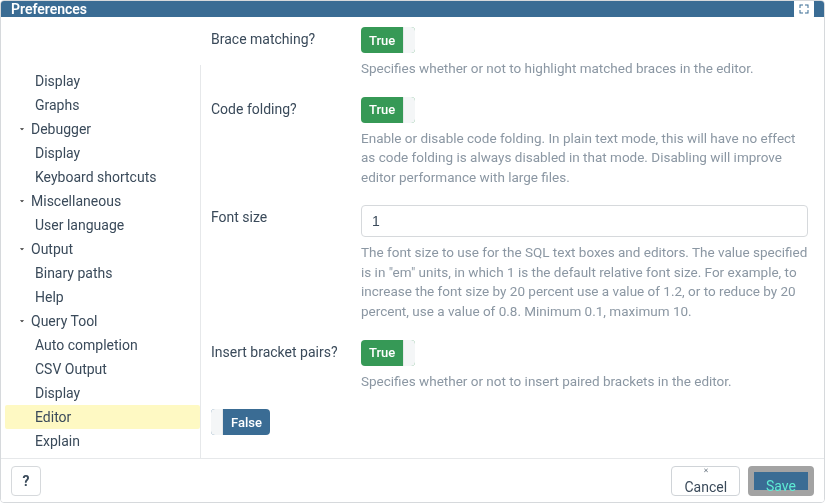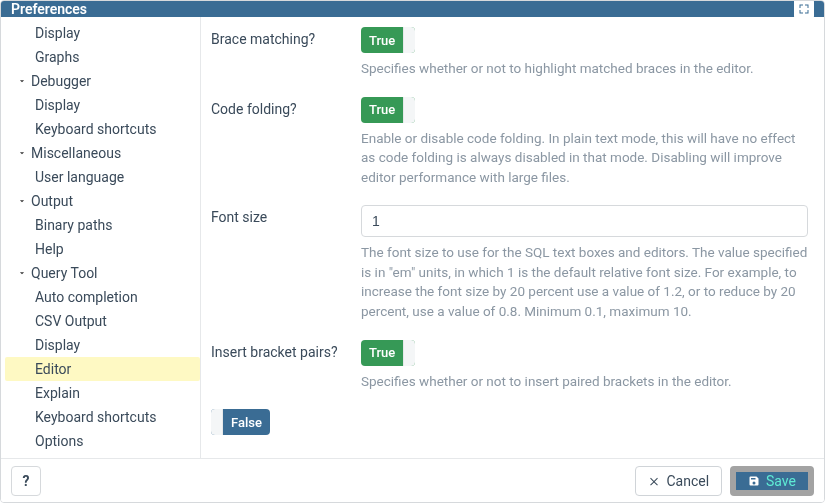--- a/index.html
+++ b/index.html
@@ -38,20 +38,21 @@
   .body {
     flex: 1; display: flex; min-height: 0;
   }
   .sidebar {
     width: 200px;
     border-right: 1px solid #e6e8ea;
     overflow-y: auto;
     padding: 4px 0 4px 4px;
     font-size: 14px;
     color: #3a4a5a;
+    margin-top: 48px;
   }
   .tree-item {
     display: flex; align-items: center;
     padding: 2px 4px 2px 6px;
     line-height: 20px;
     cursor: default;
     border-radius: 2px;
     white-space: nowrap;
   }
   .tree-item.selected {
@@ -135,20 +136,21 @@
     cursor: pointer;
   }
   .footer-right { display: flex; gap: 8px; }
   .btn {
     height: 30px;
     border-radius: 4px;
     padding: 0 12px;
     display: inline-flex; align-items: center; gap: 6px;
     font-size: 14px;
     cursor: pointer;
+    flex-direction: column;
   }
   .btn-default {
     background: #fff; border: 1px solid #d0d4d8; color: #3a4a5a;
   }
   .btn-primary {
     background: #3a6c94; border: 6px solid #a3a3a3; color: #5eead4;
   }
   .btn svg { width: 12px; height: 12px; }
   .chev svg { width: 10px; height: 10px; }
 </style>

